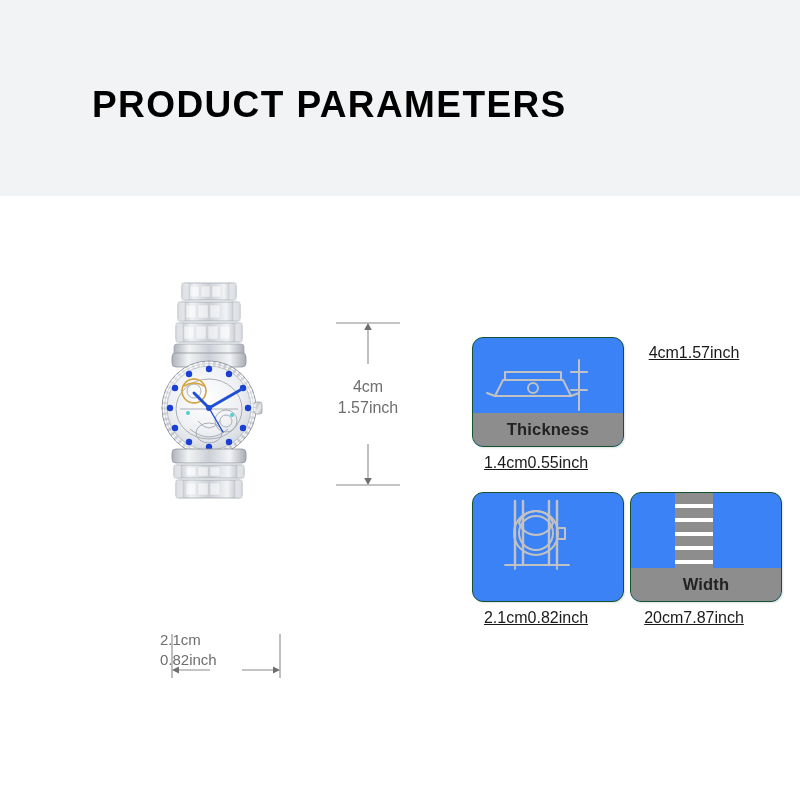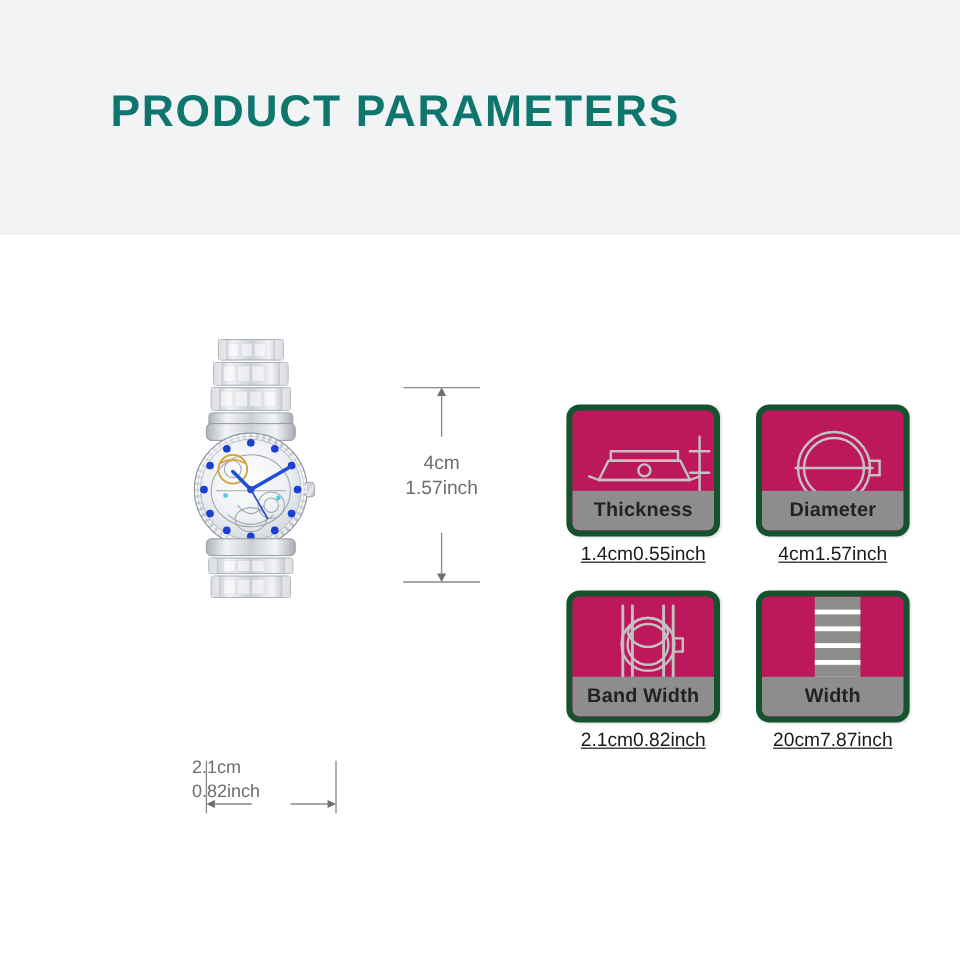--- a/index.html
+++ b/index.html
@@ -20,25 +20,25 @@
     position: absolute;
     left: 0;
     top: 0;
     width: 800px;
     height: 196px;
     background: #f2f3f5;
   }
   .page-title {
     position: absolute;
     left: 92px;
-    top: 72px;
+    top: 84px;
     font-size: 37px;
     font-weight: bold;
     letter-spacing: 1.4px;
-    color: #0f766e;
+    color: #000000;
     font-family: "Liberation Sans", sans-serif;
     white-space: nowrap;
   }
 
   
   .content {
     position: absolute;
     left: 0;
     top: 196px;
     width: 800px;
@@ -106,24 +106,24 @@
     display: grid;
     grid-template-columns: 128px 128px;
     grid-column-gap: 30px;
     grid-row-gap: 20px;
   }
   .spec-cell {
     width: 128px;
   }
   .spec-card {
     position: relative;
-    width: 128px;
+    width: 152px;
     height: 110px;
-    background: #be185d;
-    border: 5px solid #14532d;
+    background: #3b82f6;
+    border: 1px solid #14532d;
     border-radius: 11px;
     box-shadow: 1px 1px 2px rgba(0,0,0,0.12);
     overflow: hidden;
     box-sizing: border-box;
   }
   .spec-art {
     position: absolute;
     left: 0;
     top: 0;
     width: 126px;
@@ -371,37 +371,20 @@
               <path d="M98 52 H114"></path>
             </g>
           </svg>
         </div>
         <div class="spec-label">Thickness</div>
       </div>
       <div class="spec-caption">1.4cm0.55inch</div>
     </div>
 
     <div class="spec-cell">
-      <div class="spec-card">
-        <div class="spec-art">
-          <svg width="126" height="110" viewBox="0 0 126 110" xmlns="http://www.w3.org/2000/svg">
-            <g fill="none" stroke="#c2c2c2" stroke-width="2" stroke-linecap="round">
-
-              <circle cx="60" cy="48" r="30"></circle>
-
-              <circle cx="60" cy="48" r="25"></circle>
-
-              <path d="M28 48 H92"></path>
-
-              <path d="M90 42 H98 V54 H90"></path>
-            </g>
-          </svg>
-        </div>
-        <div class="spec-label">Diameter</div>
-      </div>
       <div class="spec-caption">4cm1.57inch</div>
     </div>
 
     <div class="spec-cell">
       <div class="spec-card">
         <div class="spec-art">
           <svg width="126" height="110" viewBox="0 0 126 110" xmlns="http://www.w3.org/2000/svg">
             <g fill="none" stroke="#c2c2c2" stroke-width="2.4" stroke-linecap="round">
 
               <path d="M42 8 V72"></path>
@@ -418,21 +401,20 @@
               <path d="M85 35 H92 V46 H85"></path>
             </g>
 
             <g fill="none" stroke="#c2c2c2" stroke-width="1.8" stroke-linecap="round">
               <path d="M32 72 H96"></path>
               <path d="M42 68 V76"></path>
               <path d="M84 68 V76"></path>
             </g>
           </svg>
         </div>
-        <div class="spec-label">Band Width</div>
       </div>
       <div class="spec-caption">2.1cm0.82inch</div>
     </div>
 
     <div class="spec-cell">
       <div class="spec-card">
         <div class="spec-art">
           <svg width="126" height="110" viewBox="0 0 126 110" xmlns="http://www.w3.org/2000/svg">
 
             <rect x="44" y="0" width="38" height="96" fill="#8d8d8d"></rect>

